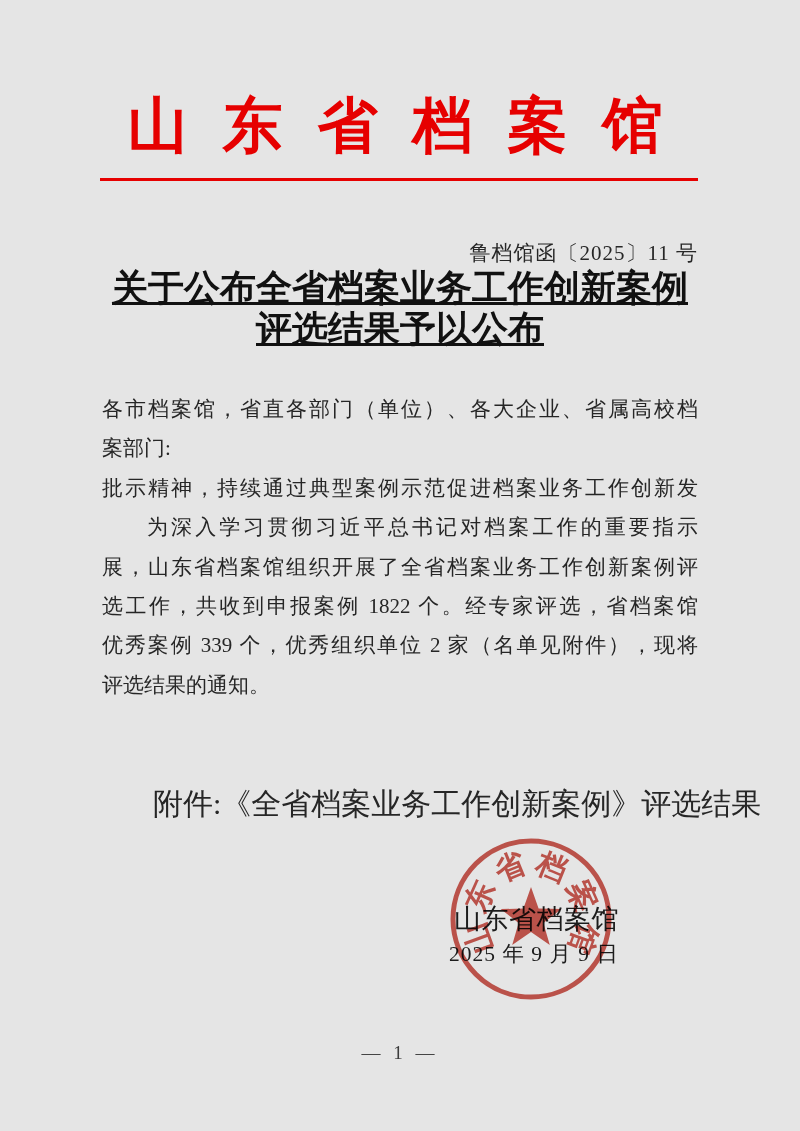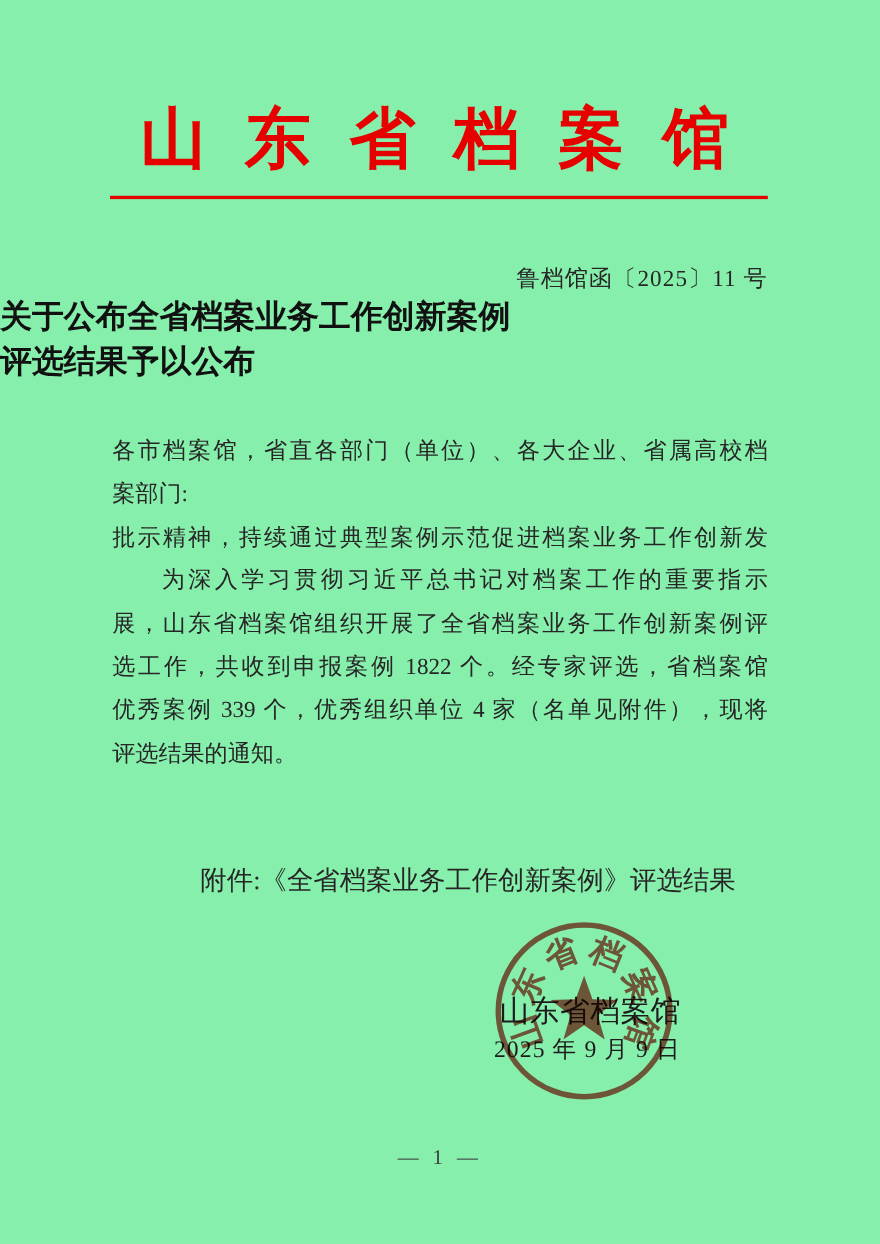--- a/index.html
+++ b/index.html
@@ -2,21 +2,21 @@
 <html><head>
 <meta charset="utf-8">
 <style>
   * { margin: 0; padding: 0; box-sizing: border-box; }
   html, body { background: #888; }
   .page {
     position: relative;
     width: 800px;
     height: 1131px;
     margin: 0 auto;
-    background: #86efac;
+    background: #e5e5e5;
     font-family: "Liberation Serif", "DejaVu Serif", serif;
     color: #1f1f1f;
     overflow: hidden;
   }
   .letterhead {
     position: absolute;
     top: 86px;
     left: 0;
     width: 100%;
     text-align: center;
@@ -41,24 +41,26 @@
     font-size: 21px;
     letter-spacing: 1px;
     color: #262626;
     margin-top: 44px;
   }
   .notice-title {
     position: absolute;
     top: 268px;
     left: 0;
     width: 100%;
-    font-size: 29px;
+    text-align: center;
+    font-size: 36px;
     font-weight: bold;
     line-height: 41px;
     color: #111;
+    text-decoration: underline;
   }
   .body-block {
     position: absolute;
     top: 390px;
     left: 102px;
     width: 596px;
     font-size: 21px;
     color: #262626;
   }
   .body-line {
@@ -70,21 +72,21 @@
     text-align: justify;
     text-align-last: justify;
   }
   .body-line.indent { padding-left: 45px; }
   .attachment {
     position: absolute;
     top: 784px;
     left: 102px;
     width: 596px;
     padding-left: 51px;
-    font-size: 24px;
+    font-size: 30px;
     color: #262626;
     white-space: nowrap;
     text-align: center;
   }
   .signer {
     position: absolute;
     top: 901px;
     left: 454px;
     font-size: 27px;
     letter-spacing: 0.5px;
@@ -143,21 +145,21 @@
     <div>评选结果予以公布</div>
   </div>
 
   <div class="body-block">
     <div class="body-line just">各市档案馆，省直各部门（单位）、各大企业、省属高校档</div>
     <div class="body-line">案部门:</div>
     <div class="body-line just">批示精神，持续通过典型案例示范促进档案业务工作创新发</div>
     <div class="body-line just indent">为深入学习贯彻习近平总书记对档案工作的重要指示</div>
     <div class="body-line just">展，山东省档案馆组织开展了全省档案业务工作创新案例评</div>
     <div class="body-line just">选工作，共收到申报案例 1822 个。经专家评选，省档案馆</div>
-    <div class="body-line just">优秀案例 339 个，优秀组织单位 4 家（名单见附件），现将</div>
+    <div class="body-line just">优秀案例 339 个，优秀组织单位 2 家（名单见附件），现将</div>
     <div class="body-line">评选结果的通知。</div>
   </div>
 
   <div class="attachment">附件:《全省档案业务工作创新案例》评选结果</div>
 
   <div class="signer">山东省档案馆</div>
   <div class="sign-date">2025 年 9 月 9 日</div>
 
   <svg class="seal" viewBox="0 0 170 170" aria-hidden="true">
     <circle cx="85" cy="85" r="78" fill="none" stroke="#c9443a" stroke-width="5"></circle>

